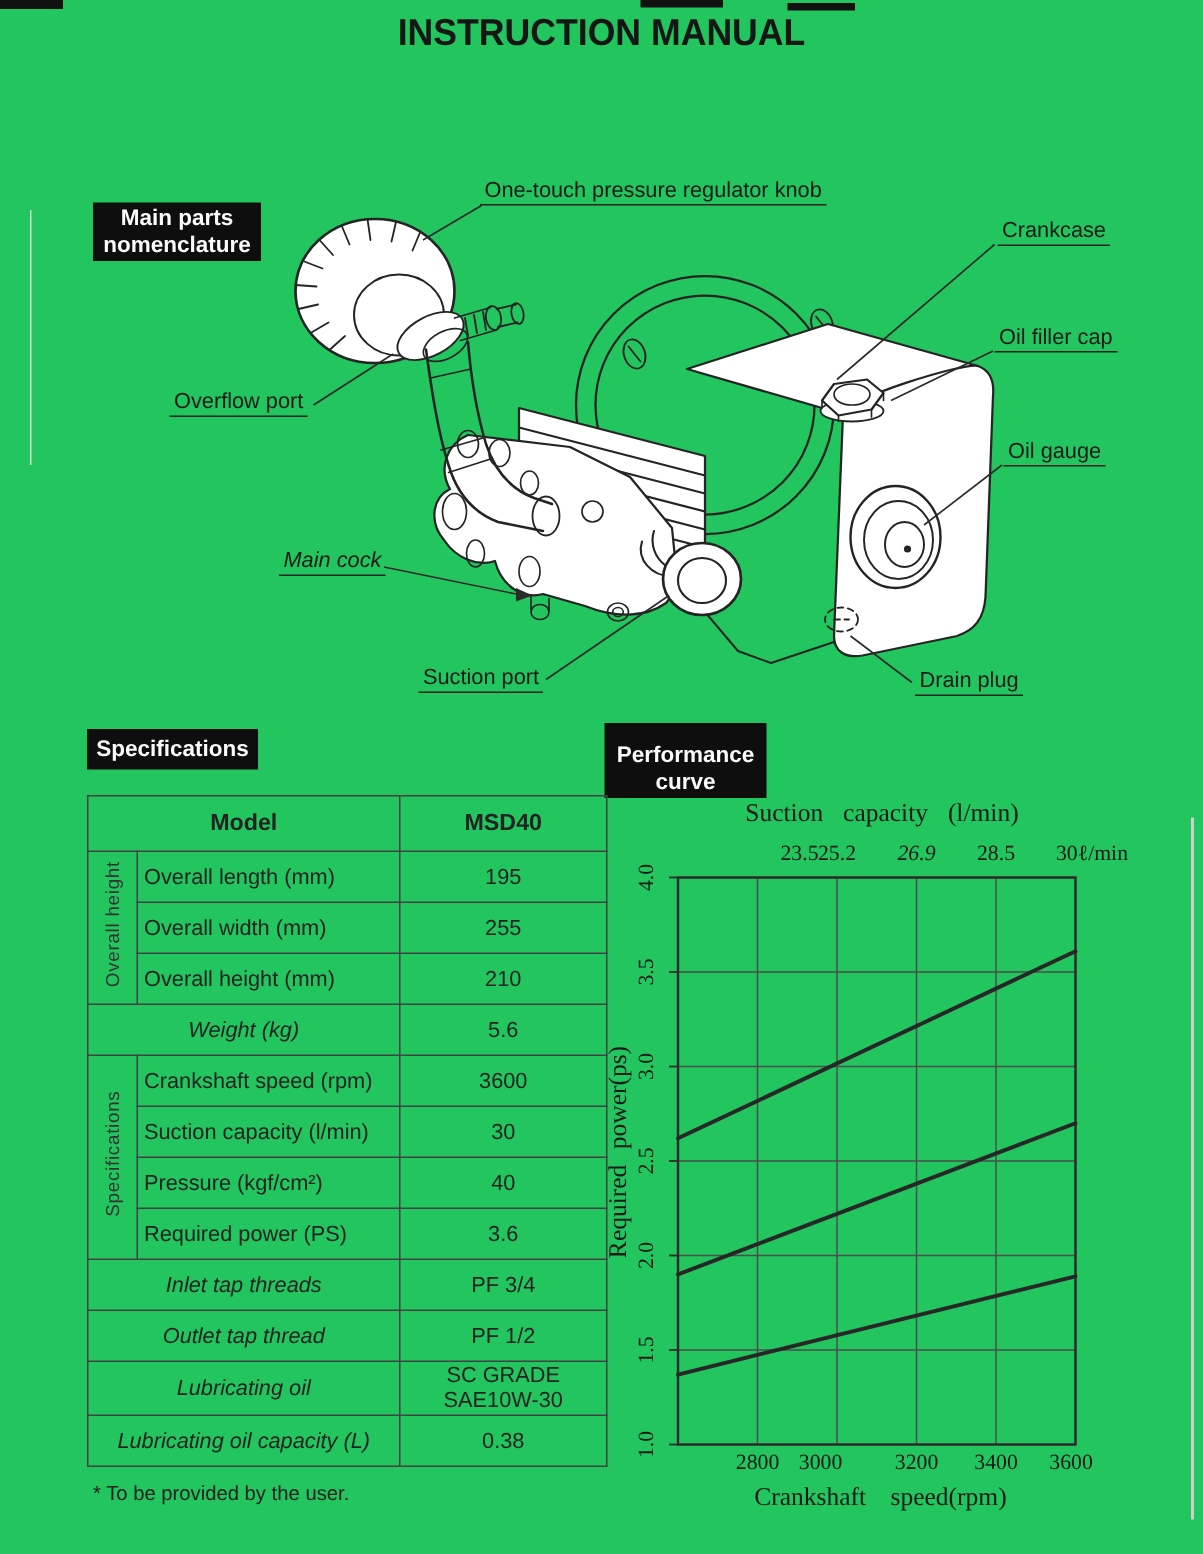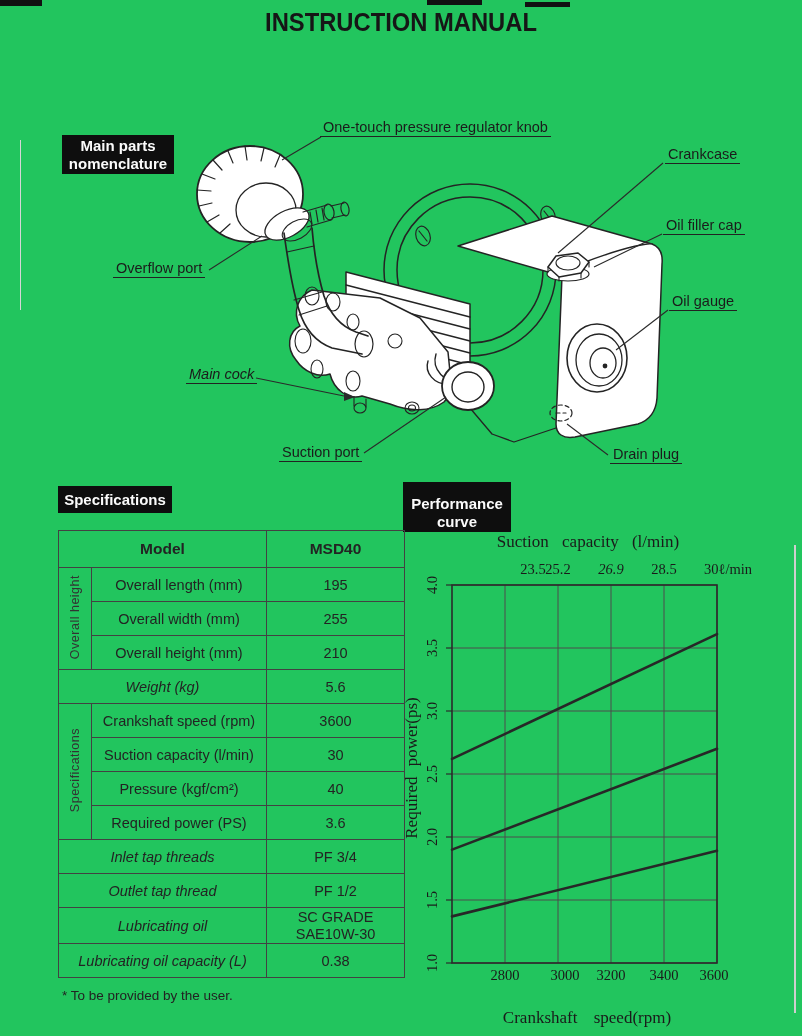--- a/index.html
+++ b/index.html
@@ -40,35 +40,35 @@
               border:1.8px solid #333;}
   #spec-table td,#spec-table th{border:1.3px solid #424242;font-size:14.5px;
               font-weight:normal;color:#232323;padding:0 4px;}
   #spec-table th{font-weight:bold;font-size:15.5px;height:36px;}
   #spec-table tr{height:34px;}
   .c-group{width:24px;text-align:center;vertical-align:middle;}
   .c-group span{writing-mode:vertical-rl;transform:rotate(180deg);font-size:12.5px;
                 letter-spacing:.5px;color:#333;display:inline-block;}
   .c-label{width:166px;}
   .c-value{width:129px;text-align:center;color:#3a3a3a;}
-  .lbl-grouped{text-align:center;padding-left:8px;}
+  .lbl-grouped{text-align:left;padding-left:8px;}
   .lbl-center{text-align:center;font-style:italic;}
   .val-small{font-size:12.5px;line-height:1.15;}
   .footnote{position:absolute;left:62px;top:988px;font-size:13.5px;color:#222;}
 
   #chart{position:absolute;left:395px;top:520px;width:407px;height:505px;
          font-family:"Liberation Serif",serif;color:#1a1a1a;}
   #chart .abs{position:absolute;}
   .chart-title{left:53px;top:12px;width:280px;text-align:center;font-size:17px;word-spacing:9px;}
   .xt,.xb{position:absolute;transform:translateX(-50%);font-size:14.5px;white-space:nowrap;}
   .xt{top:41px;} .xb{top:447px;}
   .yt{position:absolute;left:37px;transform:translate(-50%,-50%) rotate(-90deg);font-size:14.5px;}
   .ylab{position:absolute;left:17px;top:248px;transform:translate(-50%,-50%) rotate(-90deg);
         font-size:17px;word-spacing:6px;white-space:nowrap;}
-  .xlab{left:52px;top:468px;width:280px;text-align:center;font-size:17px;word-spacing:12px;margin-top:20px;}
+  .xlab{left:52px;top:468px;width:280px;text-align:center;font-size:17px;word-spacing:12px;}
   .perf-line{fill:none;stroke:#272727;stroke-width:2.6;stroke-linecap:round;}
 </style>
 </head>
 <body>
 
 <div class="page">
 
   <div class="artifact" style="left:0;top:0;width:42px;height:6px;"></div>
   <div class="artifact" style="left:427px;top:0;width:55px;height:5px;"></div>
   <div class="artifact" style="left:525px;top:2px;width:45px;height:5px;"></div>
@@ -303,20 +303,20 @@
     <span class="xt" style="left:333px;">30ℓ/min</span>
     <span class="yt" style="top:65px;">4.0</span>
     <span class="yt" style="top:128px;">3.5</span>
     <span class="yt" style="top:191px;">3.0</span>
     <span class="yt" style="top:254px;">2.5</span>
     <span class="yt" style="top:317px;">2.0</span>
     <span class="yt" style="top:380px;">1.5</span>
     <span class="yt" style="top:443px;">1.0</span>
     <div class="ylab">Required power(ps)</div>
     <span class="xb" style="left:110px;">2800</span>
-    <span class="xb" style="left:170px;">3000</span>
+    <span class="xb" style="left:152px;">3000</span>
     <span class="xb" style="left:216px;">3200</span>
     <span class="xb" style="left:269px;">3400</span>
     <span class="xb" style="left:319px;">3600</span>
     <div class="abs xlab">Crankshaft speed(rpm)</div>
   </div>
 
 </div>
 
 </body></html>

